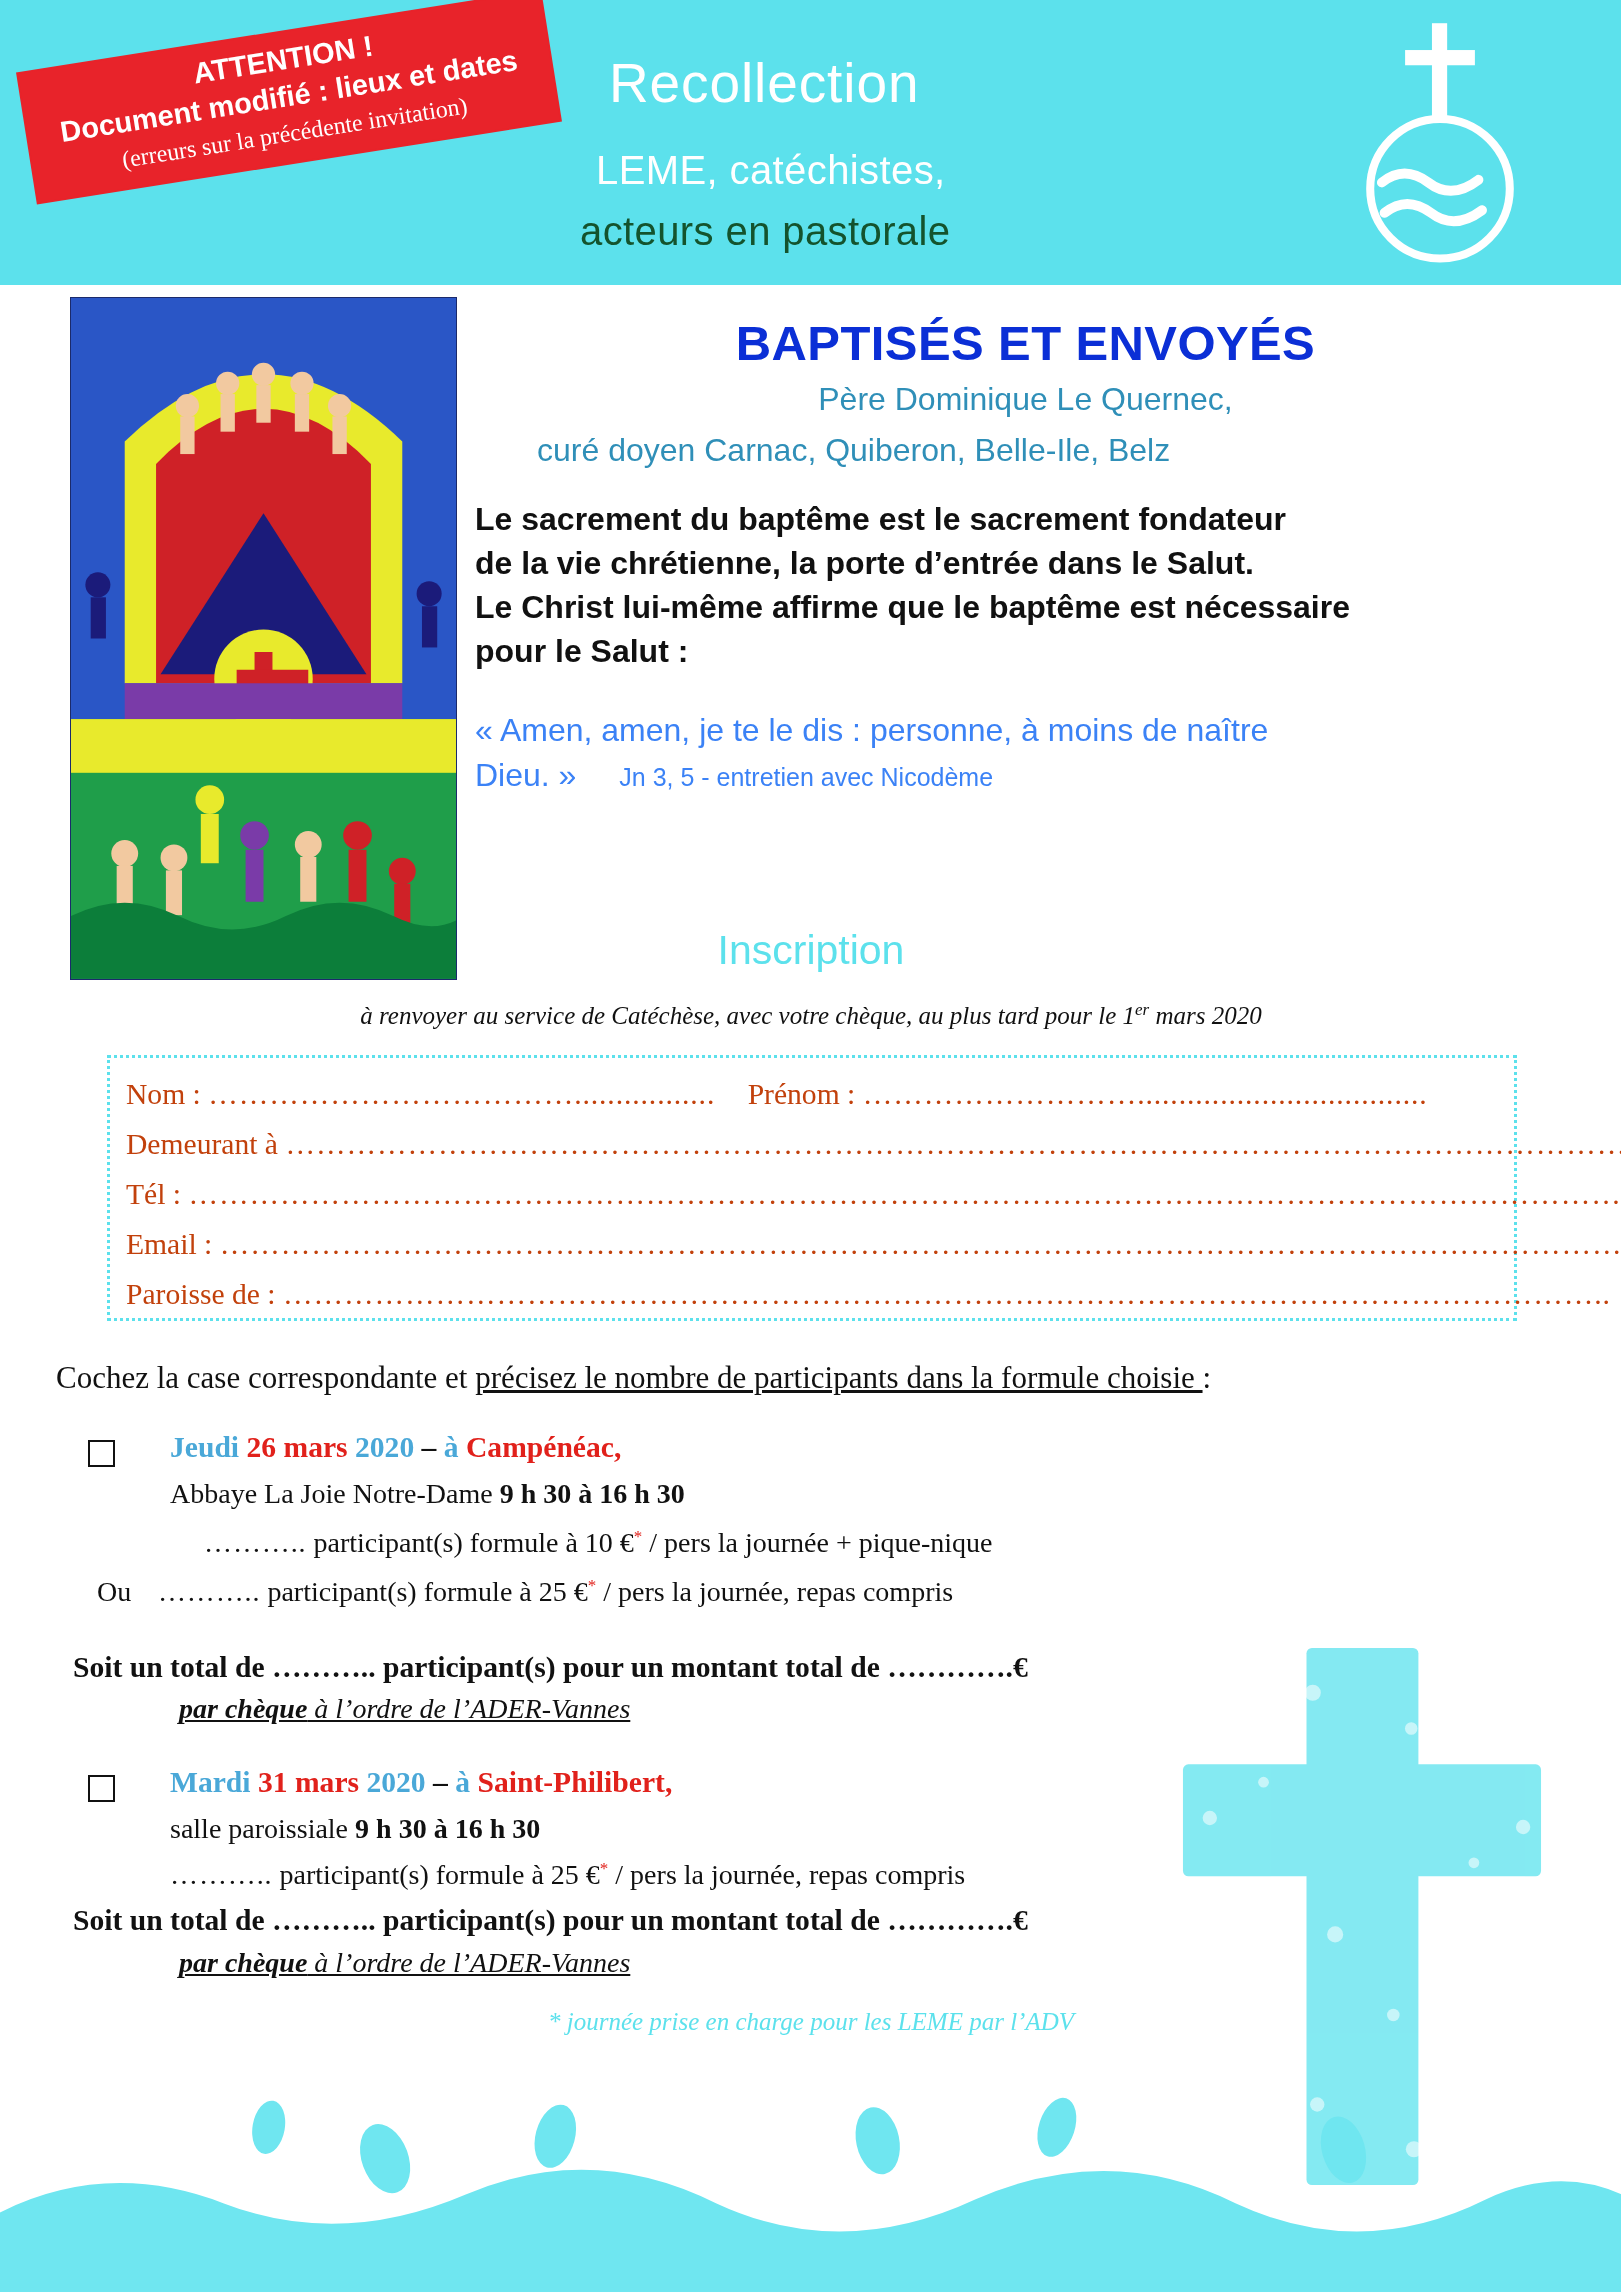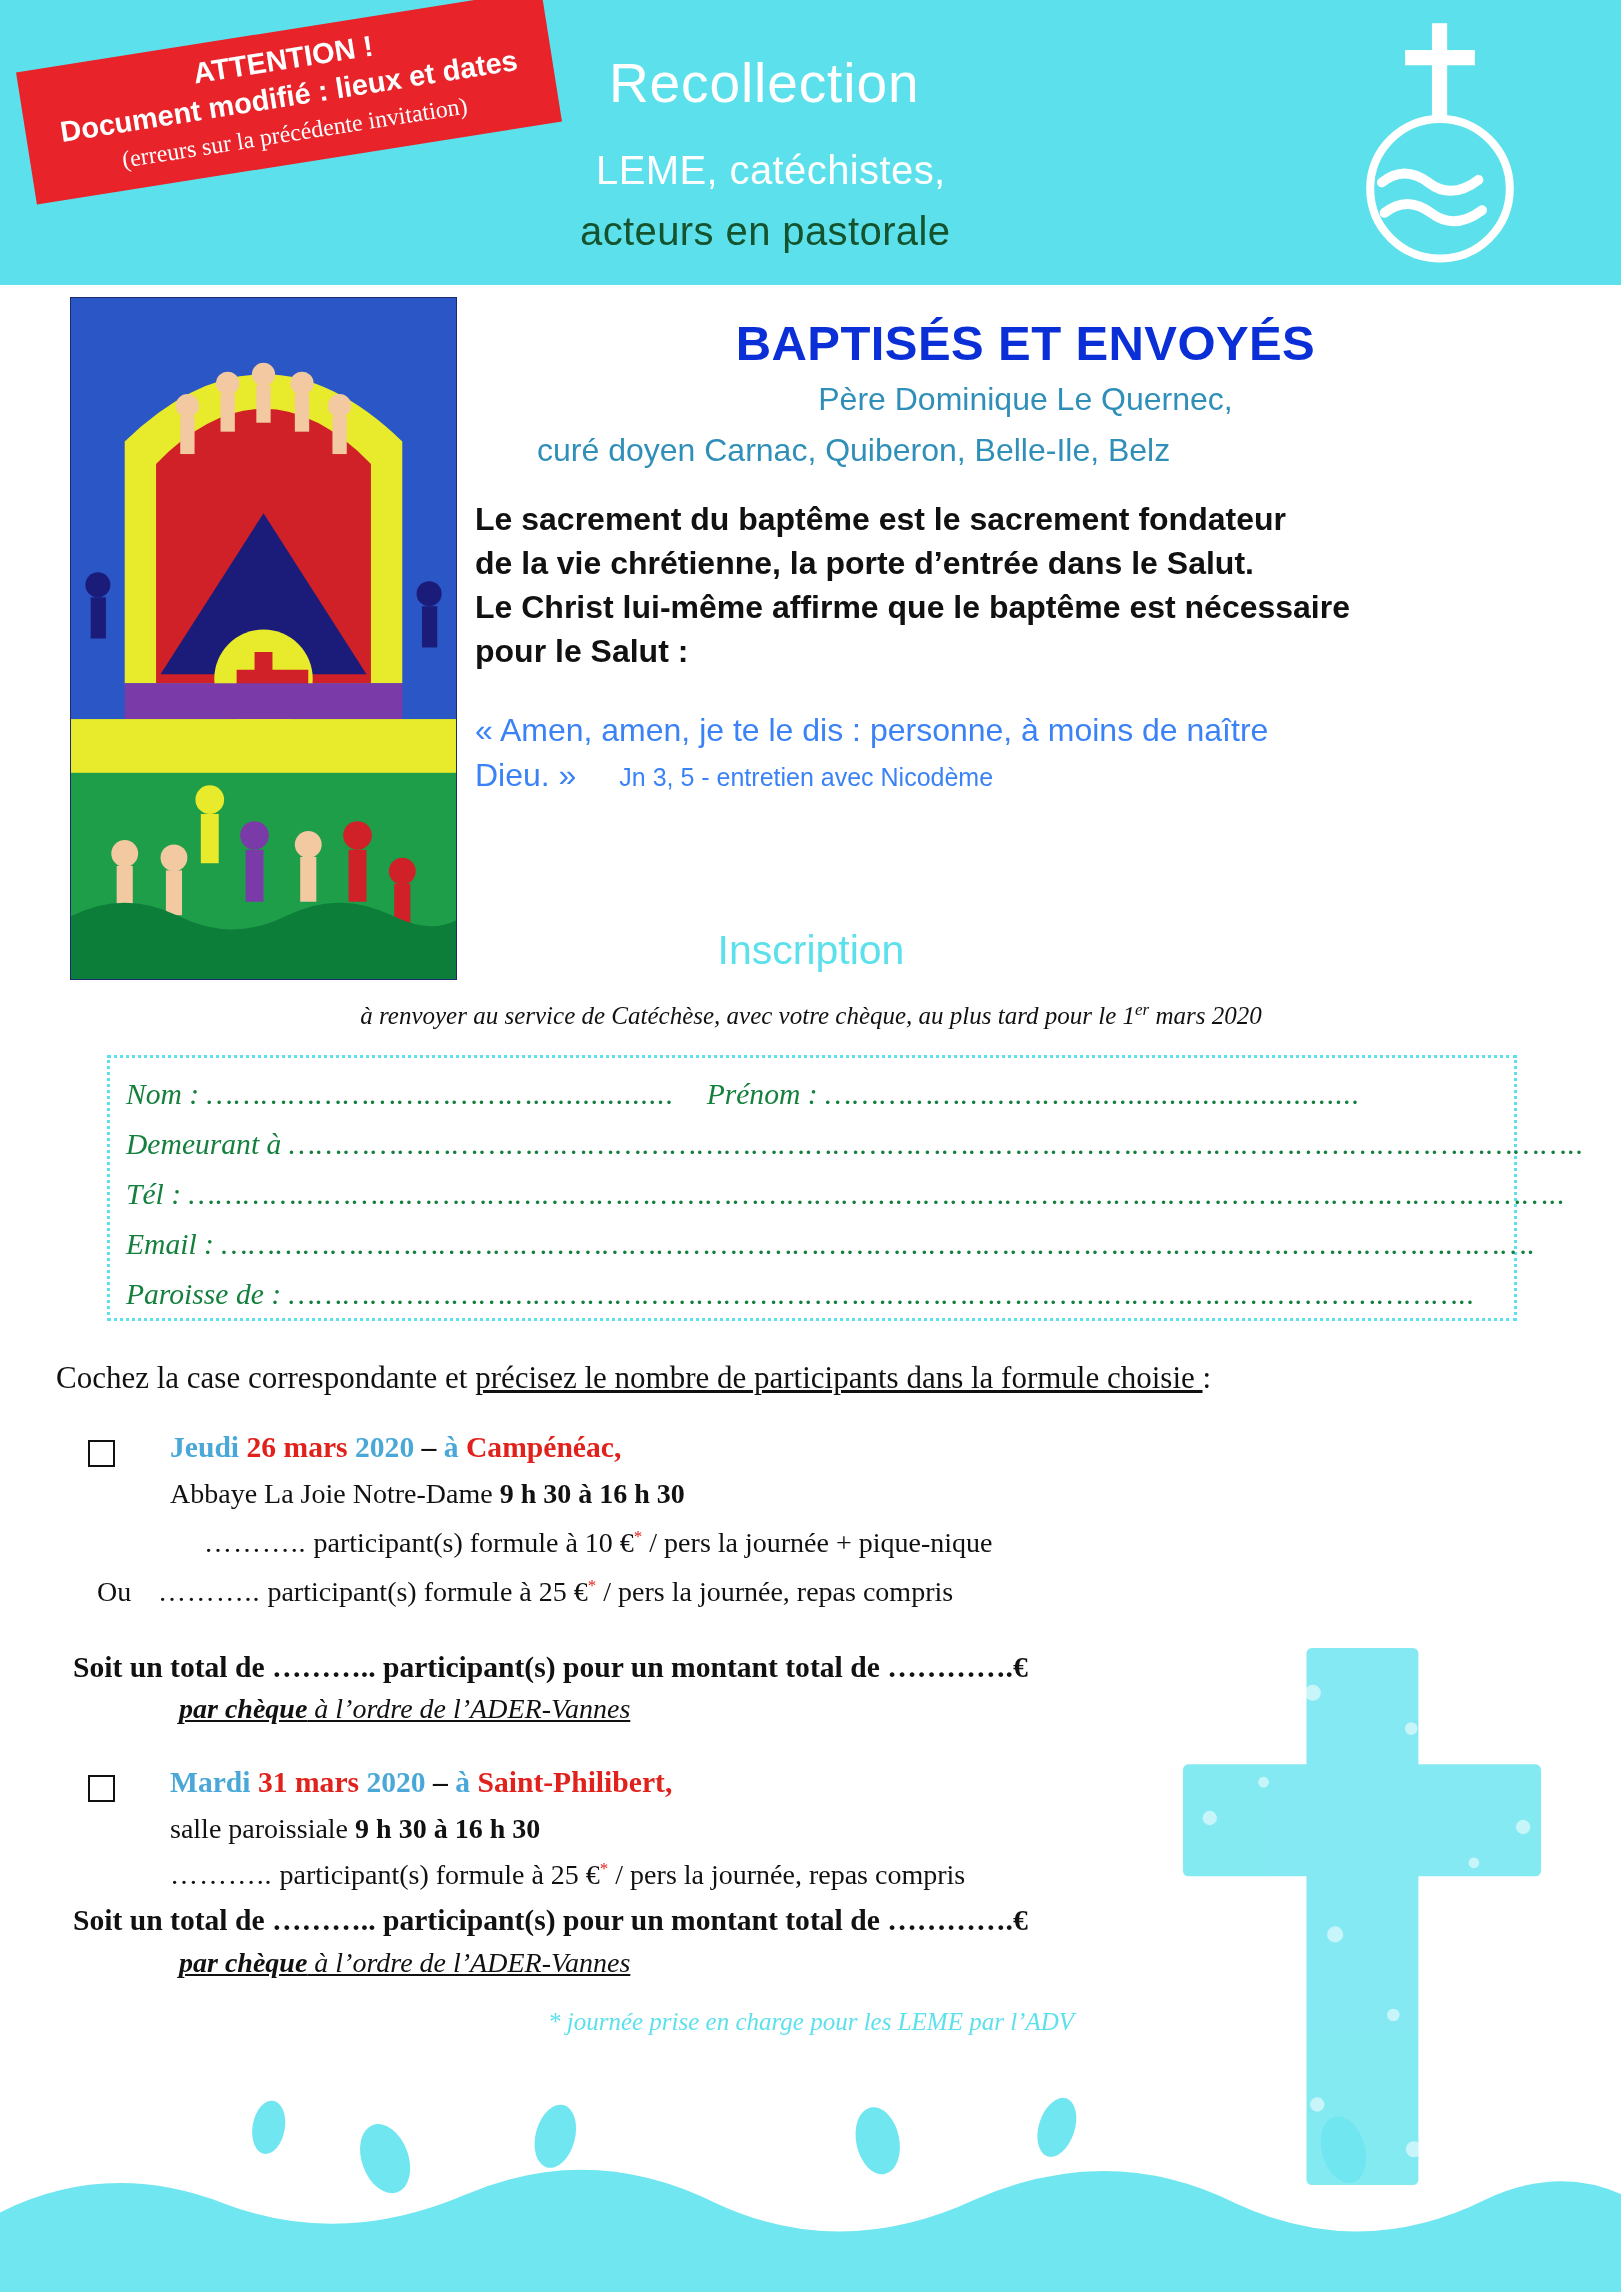--- a/index.html
+++ b/index.html
@@ -204,23 +204,22 @@
     top: 1055px;
     width: 1404px;
     height: 260px;
     border: 3.6px dotted #5ce1ec;
   }
   .form-line {
     position: absolute;
     left: 16px;
     font-family: "Liberation Serif", serif;
     font-size: 29.6px;
-    color: #15803d;
+    color: #c2410c;
     white-space: nowrap;
-    font-style: italic;
   }
   .dots { letter-spacing: 0.9px; }
 
   
   .check-instruction {
     position: absolute;
     left: 56px;
     top: 1360px;
     font-family: "Liberation Serif", serif;
     font-size: 31px;

